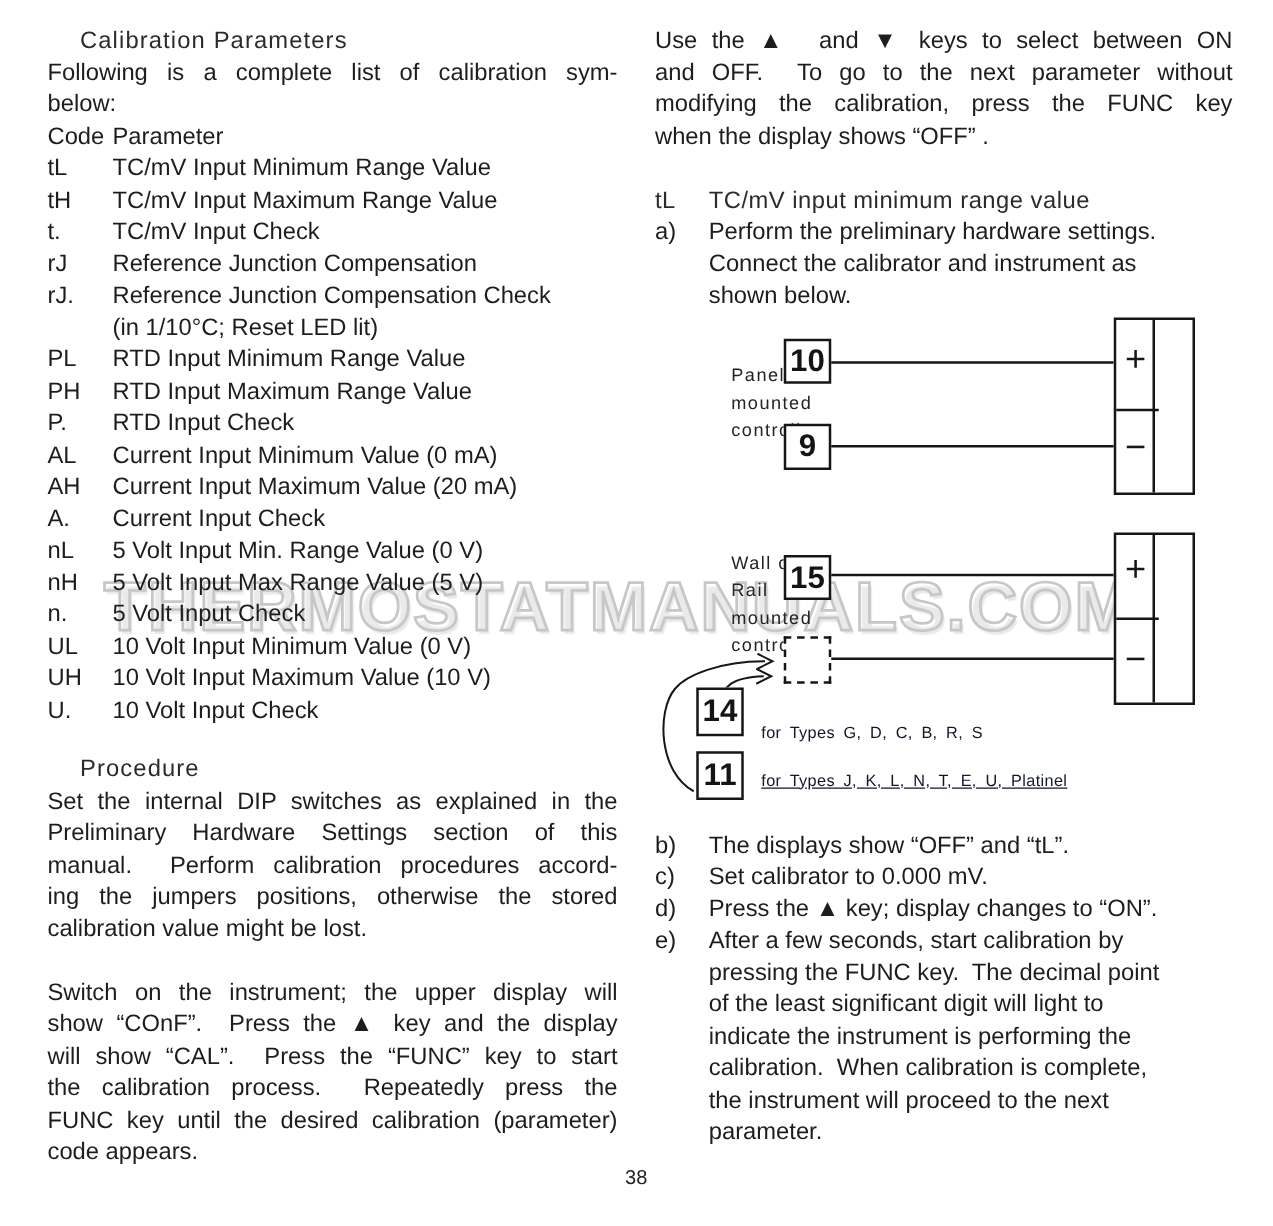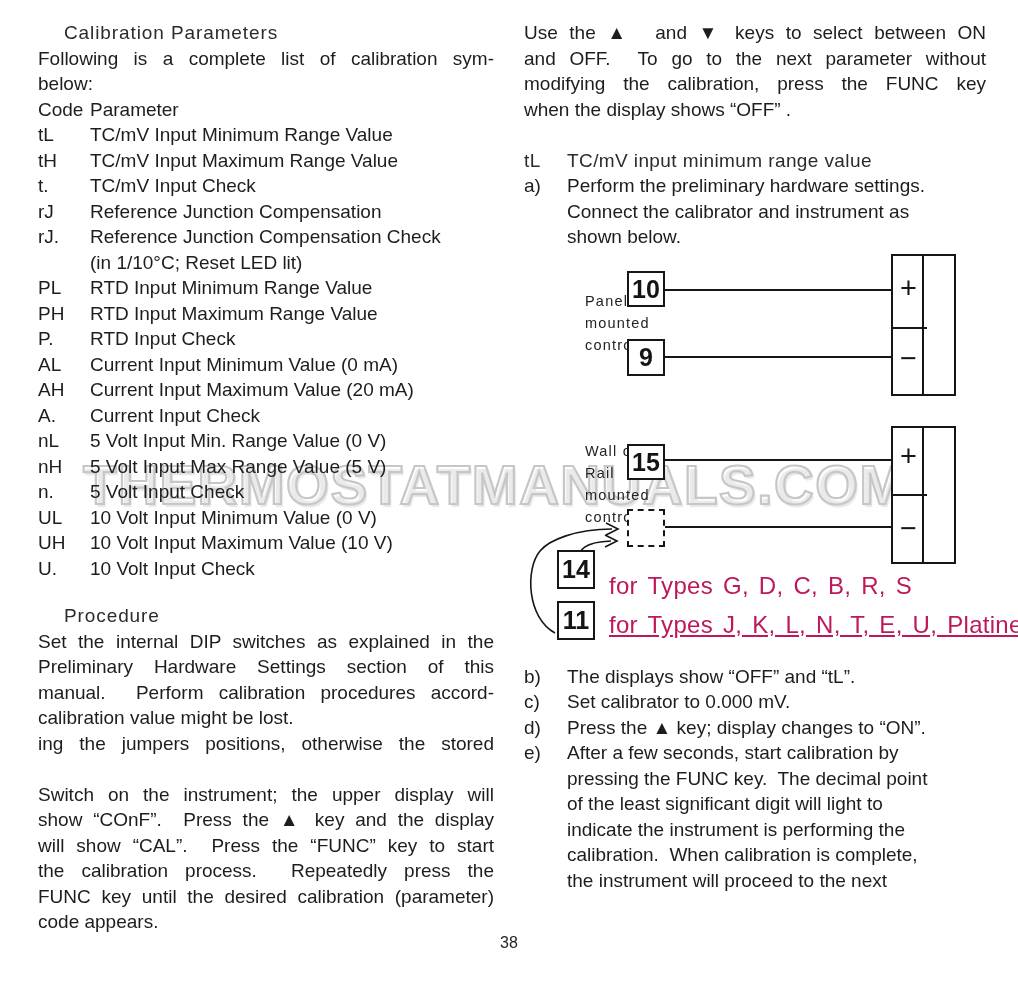--- a/index.html
+++ b/index.html
@@ -31,21 +31,21 @@
   .arr{position:absolute;left:0;top:0;}
   .dlabel{position:absolute;left:20px;font-size:14.5px;line-height:22px;letter-spacing:1.2px;color:#232323;white-space:nowrap;margin-left:41px;}
   .nbox{position:absolute;width:34px;border:2px solid #161616;text-align:center;
         font-size:25px;font-weight:bold;color:#141414;background:#fff;}
   .dashedbox{border-style:dashed;}
   .wire{position:absolute;height:2px;background:#161616;}
   .tblock{position:absolute;left:367px;width:61px;border:2px solid #161616;background:#fff;}
   .vdiv{position:absolute;left:29px;top:0;bottom:0;width:2px;background:#161616;}
   .hdiv{position:absolute;left:0;width:34px;height:2px;background:#161616;}
   .sign{position:absolute;left:0;width:31px;text-align:center;font-size:29px;line-height:29px;font-weight:400;color:#161616;}
-  .ftext{position:absolute;left:85px;font-size:24px;letter-spacing:.3px;word-spacing:3px;white-space:nowrap;color:#be185d;line-height:25px;}
+  .ftext{position:absolute;left:85px;font-size:13px;letter-spacing:.3px;word-spacing:3px;white-space:nowrap;color:#0f172a;line-height:25px;}
   
   .watermark{
     position:absolute;left:25px;top:453px;width:940px;z-index:0;
     text-align:center;white-space:nowrap;
     font-size:55px;font-weight:bold;letter-spacing:1.5px;
     color:rgba(255,255,255,0.1);
     -webkit-text-stroke:2.2px #c7c7c7;
     text-shadow:2px 3px 1px rgba(190,190,190,0.35);
     pointer-events:none;
   }
@@ -137,22 +137,22 @@
   <div class="crow">
       <span class="ccode">U.</span>
       <span class="cdesc">10 Volt Input Check</span>
     </div>
 
   <div class="sp2"></div>
   <div class="heading">Procedure</div>
   <div class="line j">Set the internal DIP switches as explained in the</div>
   <div class="line j">Preliminary Hardware Settings section of this</div>
   <div class="line j">manual.  Perform calibration procedures accord-</div>
+  <div class="line j">ing the jumpers positions, otherwise the stored</div>
   <div class="line">calibration value might be lost.</div>
-  <div class="line j">ing the jumpers positions, otherwise the stored</div>
   <div class="sp1"></div>
   <div class="line j">Switch on the instrument; the upper display will</div>
   <div class="line j">show “COnF”.  Press the ▲ key and the display</div>
   <div class="line j">will show “CAL”.  Press the “FUNC” key to start</div>
   <div class="line j">the calibration process.  Repeatedly press the</div>
   <div class="line j">FUNC key until the desired calibration (parameter)</div>
   <div class="line">code appears.</div>
 </div>
 
 <div class="col col-right">
@@ -242,17 +242,18 @@
   </div>
   <div class="item">
     <span class="ilabel">e)</span>
     <div class="ibody">
       <div class="line">After a few seconds, start calibration by</div>
       <div class="line">pressing the FUNC key.  The decimal point</div>
       <div class="line">of the least significant digit will light to</div>
       <div class="line">indicate the instrument is performing the</div>
       <div class="line">calibration.  When calibration is complete,</div>
       <div class="line">the instrument will proceed to the next</div>
+      <div class="line">parameter.</div>
     </div>
   </div>
 </div>
 
 <div class="footer">38</div>
 
 </body></html>

